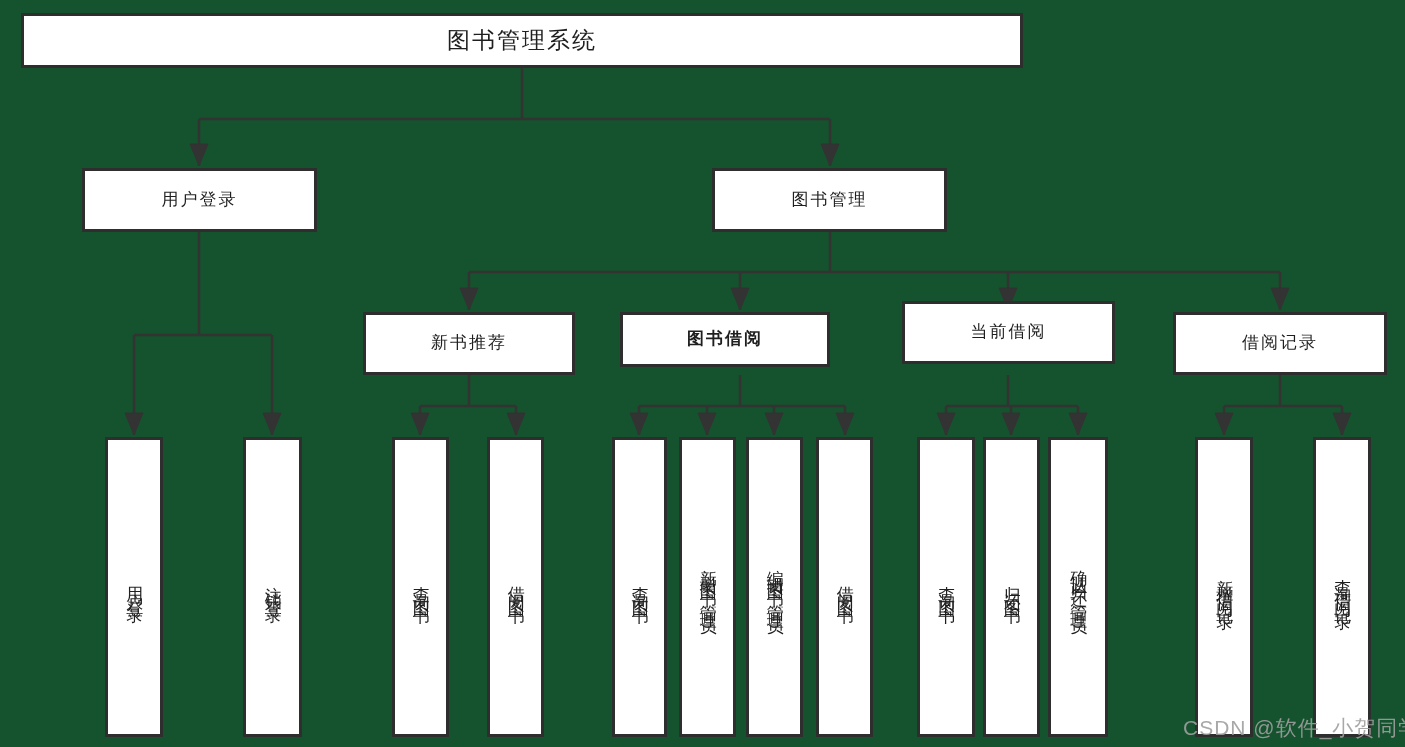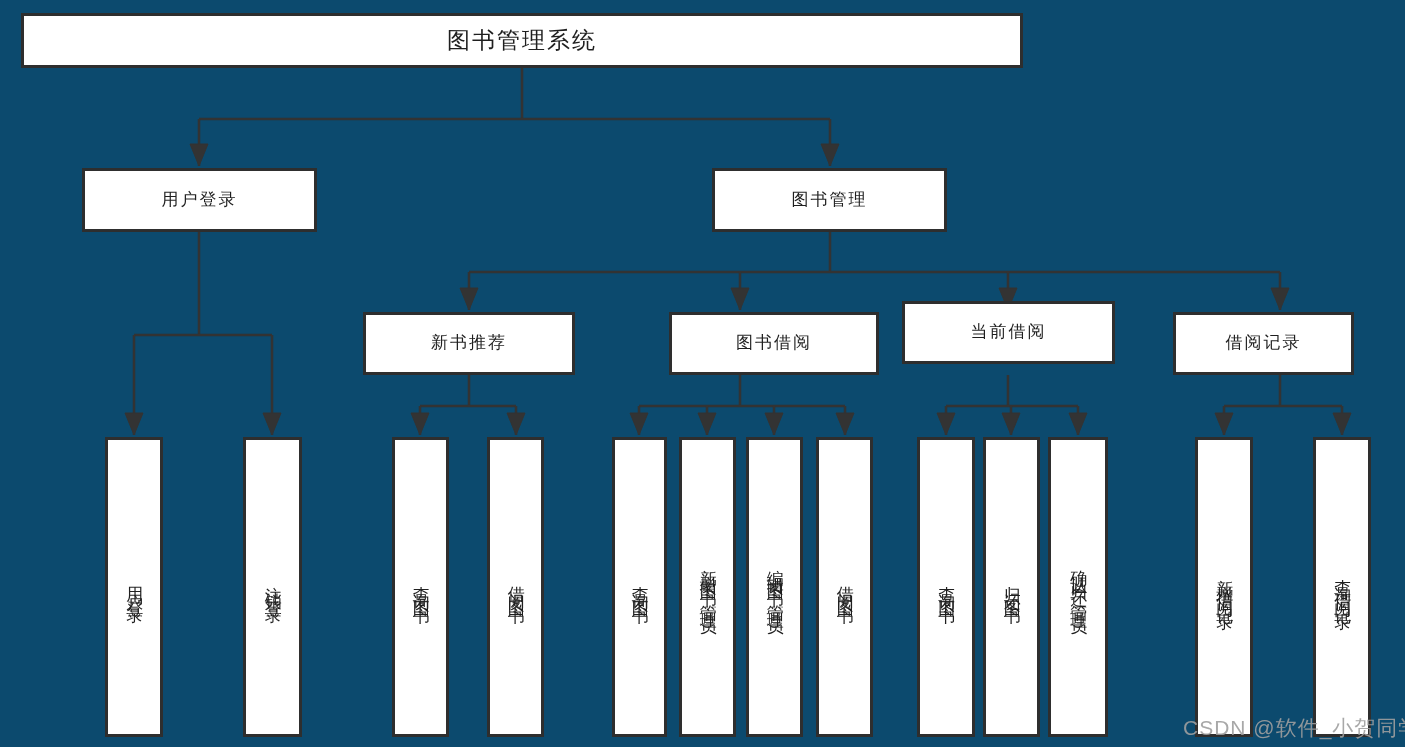--- a/index.html
+++ b/index.html
@@ -5,21 +5,21 @@
   html, body {
     margin: 0;
     padding: 0;
     background: #ffffff;
     font-family: "Liberation Sans", "DejaVu Sans", sans-serif;
   }
   .canvas {
     position: relative;
     width: 1405px;
     height: 747px;
-    background: #0c4a6e;
+    background: #14532d;
     overflow: hidden;
   }
   .connectors {
     position: absolute;
     left: 0;
     top: 0;
     width: 1405px;
     height: 747px;
     z-index: 1;
   }
@@ -122,27 +122,27 @@
   <div class="node" style="left:82px; top:168px; width:235px; height:64px;">
     <span>用户登录</span>
   </div>
   <div class="node" style="left:712px; top:168px; width:235px; height:64px;">
     <span>图书管理</span>
   </div>
 
   <div class="node" style="left:363px; top:312px; width:212px; height:63px;">
     <span>新书推荐</span>
   </div>
-  <div class="node" style="left:669px; top:312px; width:210px; height:63px;">
+  <div class="node" style="left:620px; top:312px; width:210px; height:55px;font-weight:bold;">
     <span>图书借阅</span>
   </div>
   <div class="node" style="left:902px; top:301px; width:213px; height:63px;">
     <span>当前借阅</span>
   </div>
-  <div class="node" style="left:1173px; top:312px; width:181px; height:63px;">
+  <div class="node" style="left:1173px; top:312px; width:214px; height:63px;">
     <span>借阅记录</span>
   </div>
 
   <div class="node v" style="left:105px; top:437px; width:58px; height:300px;">
     <span>用户登录</span>
   </div>
   <div class="node v" style="left:243px; top:437px; width:59px; height:300px;">
     <span>注销登录</span>
   </div>
 

